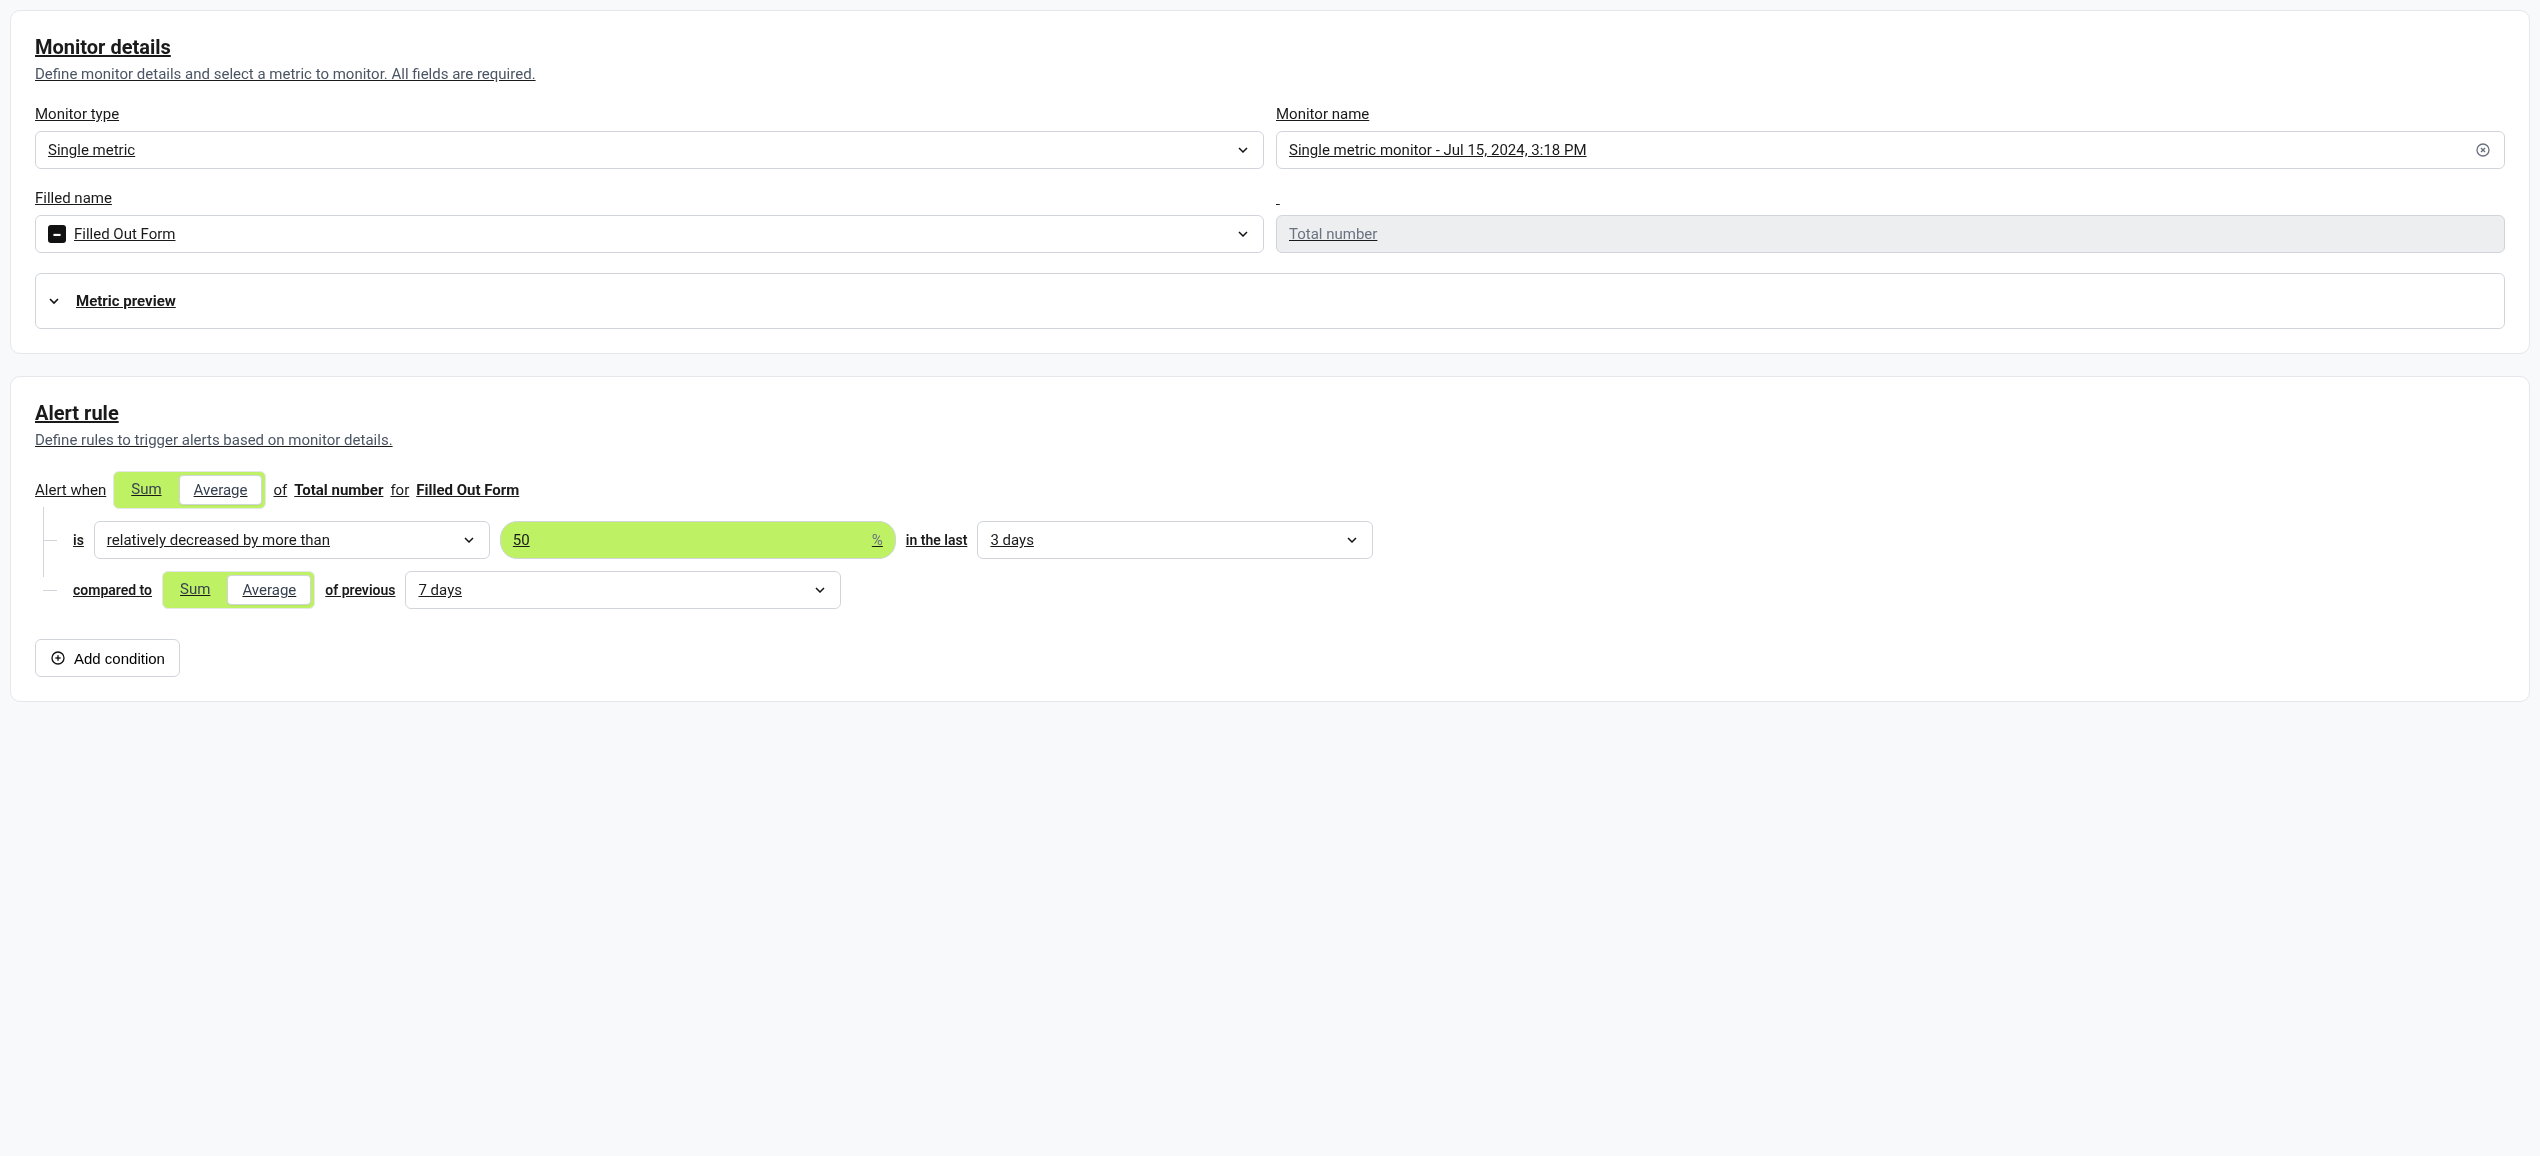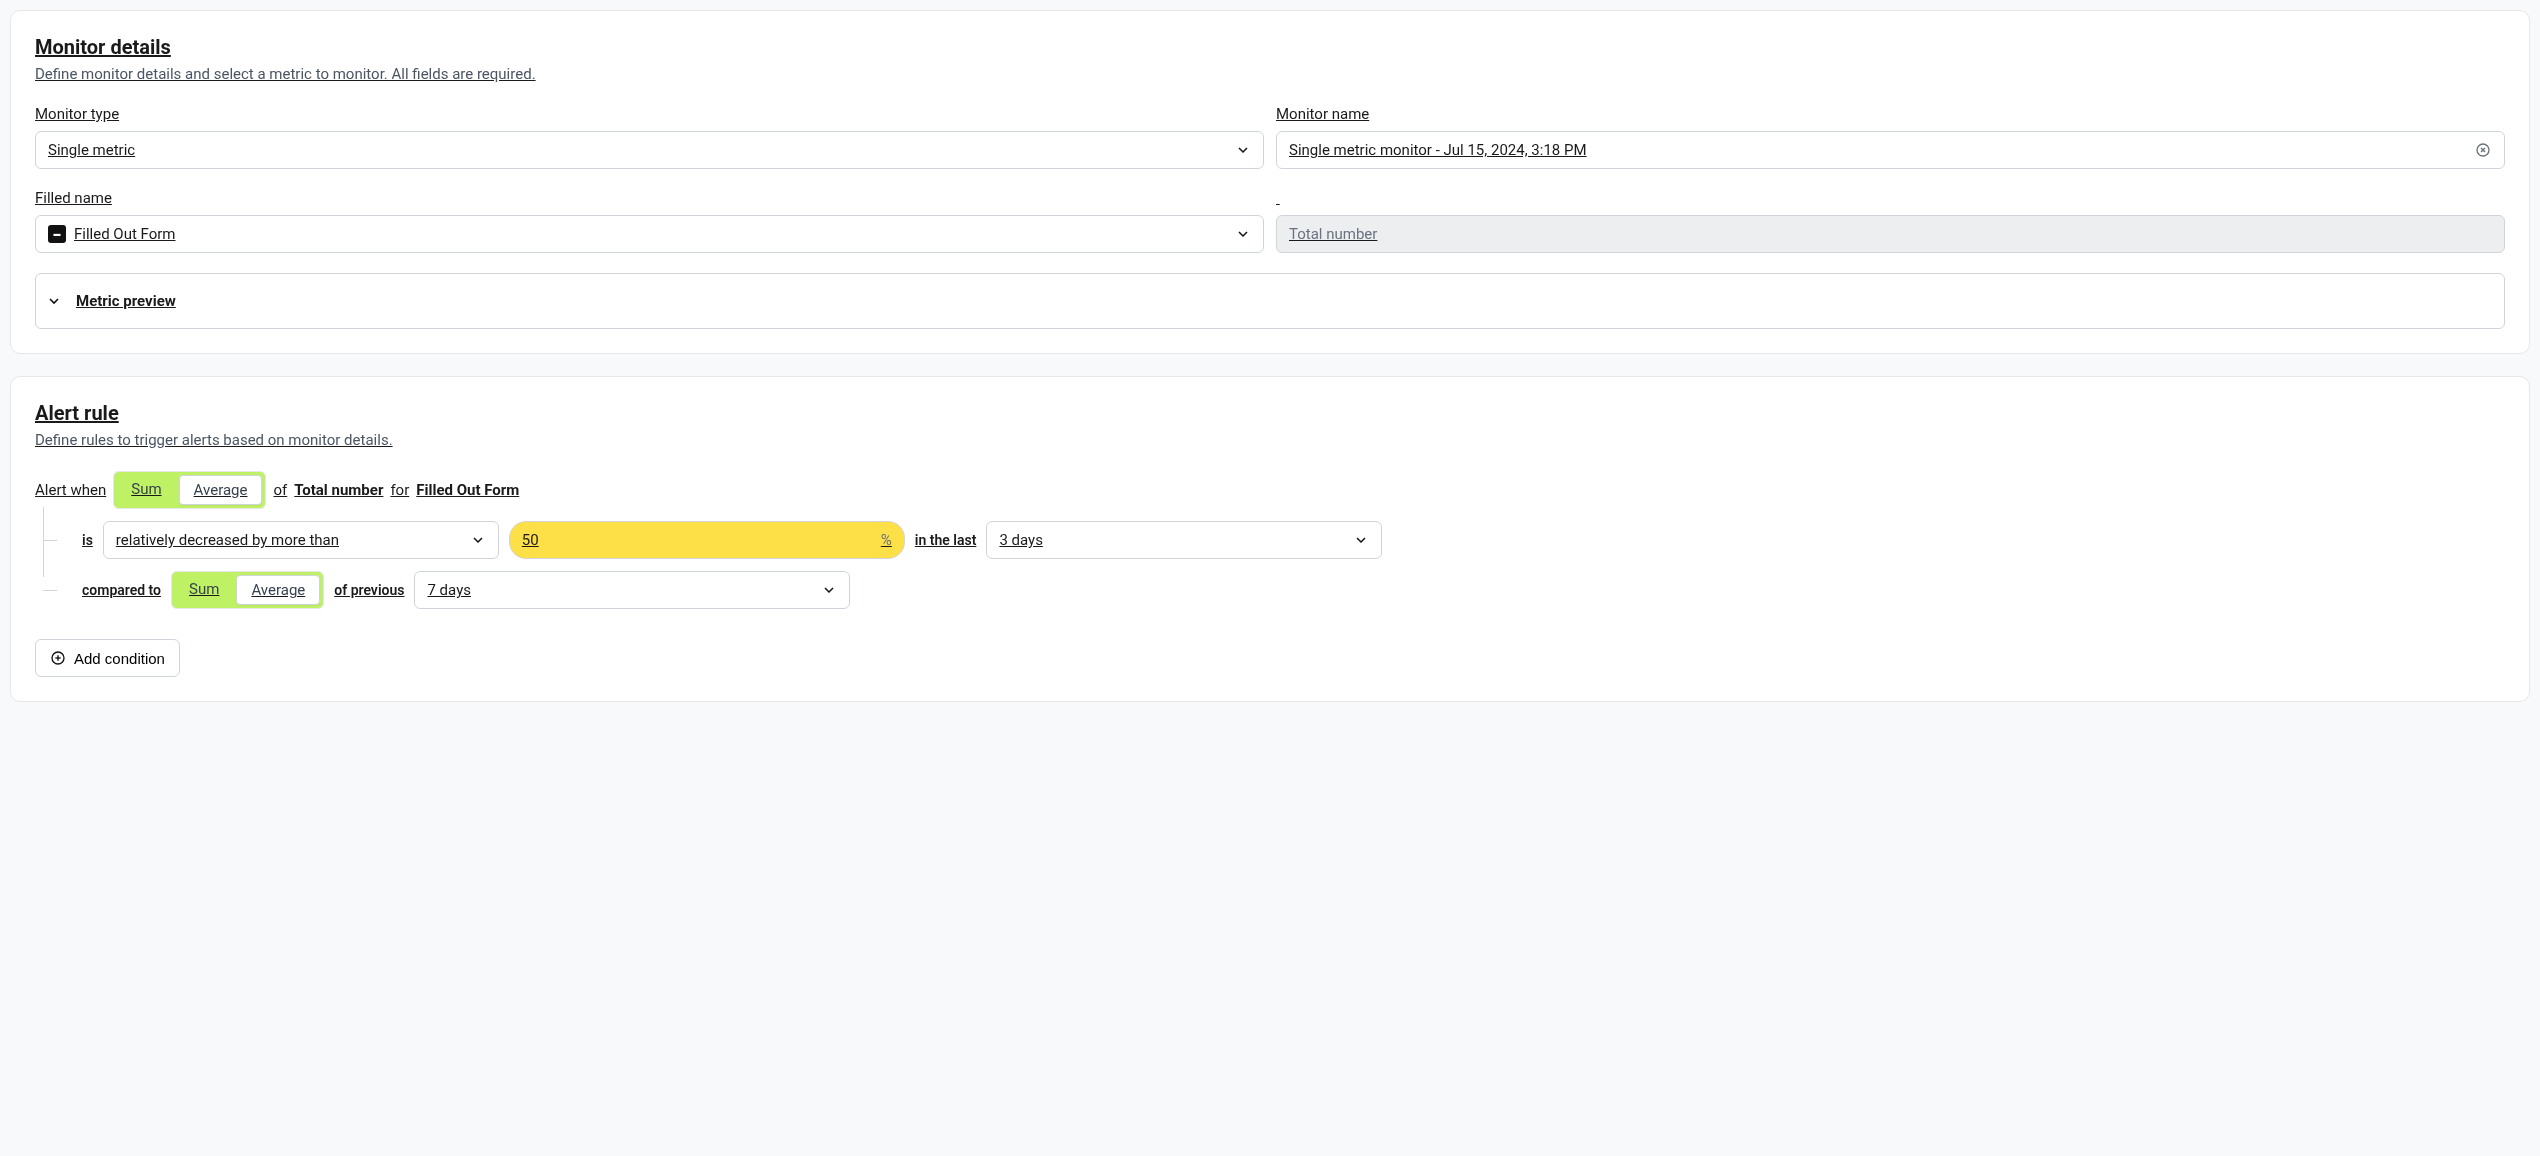--- a/index.html
+++ b/index.html
@@ -132,21 +132,21 @@
     position: relative;
     margin-left: 8px;
     margin-top: 12px;
   }
   .sub-rule {
     display: flex;
     align-items: center;
     gap: 10px;
     margin-bottom: 12px;
     position: relative;
-    padding-left: 39px;
+    padding-left: 30px;
   }
   .sub-rule::before {
     content: "";
     position: absolute;
     left: 0;
     top: 50%;
     width: 14px;
     height: 1px;
     background: #d1d5db;
   }
@@ -157,21 +157,21 @@
     top: -14px;
     bottom: 32px;
     width: 1px;
     background: #d1d5db;
   }
   .sel-md { min-width: 396px; }
   .sel-lg { min-width: 436px; }
   .num-input {
     display:flex; align-items:center;
     border:1px solid #d1d5db; border-radius:17px;
-    height:38px; padding:0 12px; background:#fde047;
+    height:38px; padding:0 12px; background:#bef264;
     min-width: 396px;
     justify-content: space-between;
     font-size:15px;
   }
   .num-input .unit { color:#6b7280; }
   .add-btn {
     display: inline-flex;
     align-items: center;
     gap: 8px;
     height: 38px;

